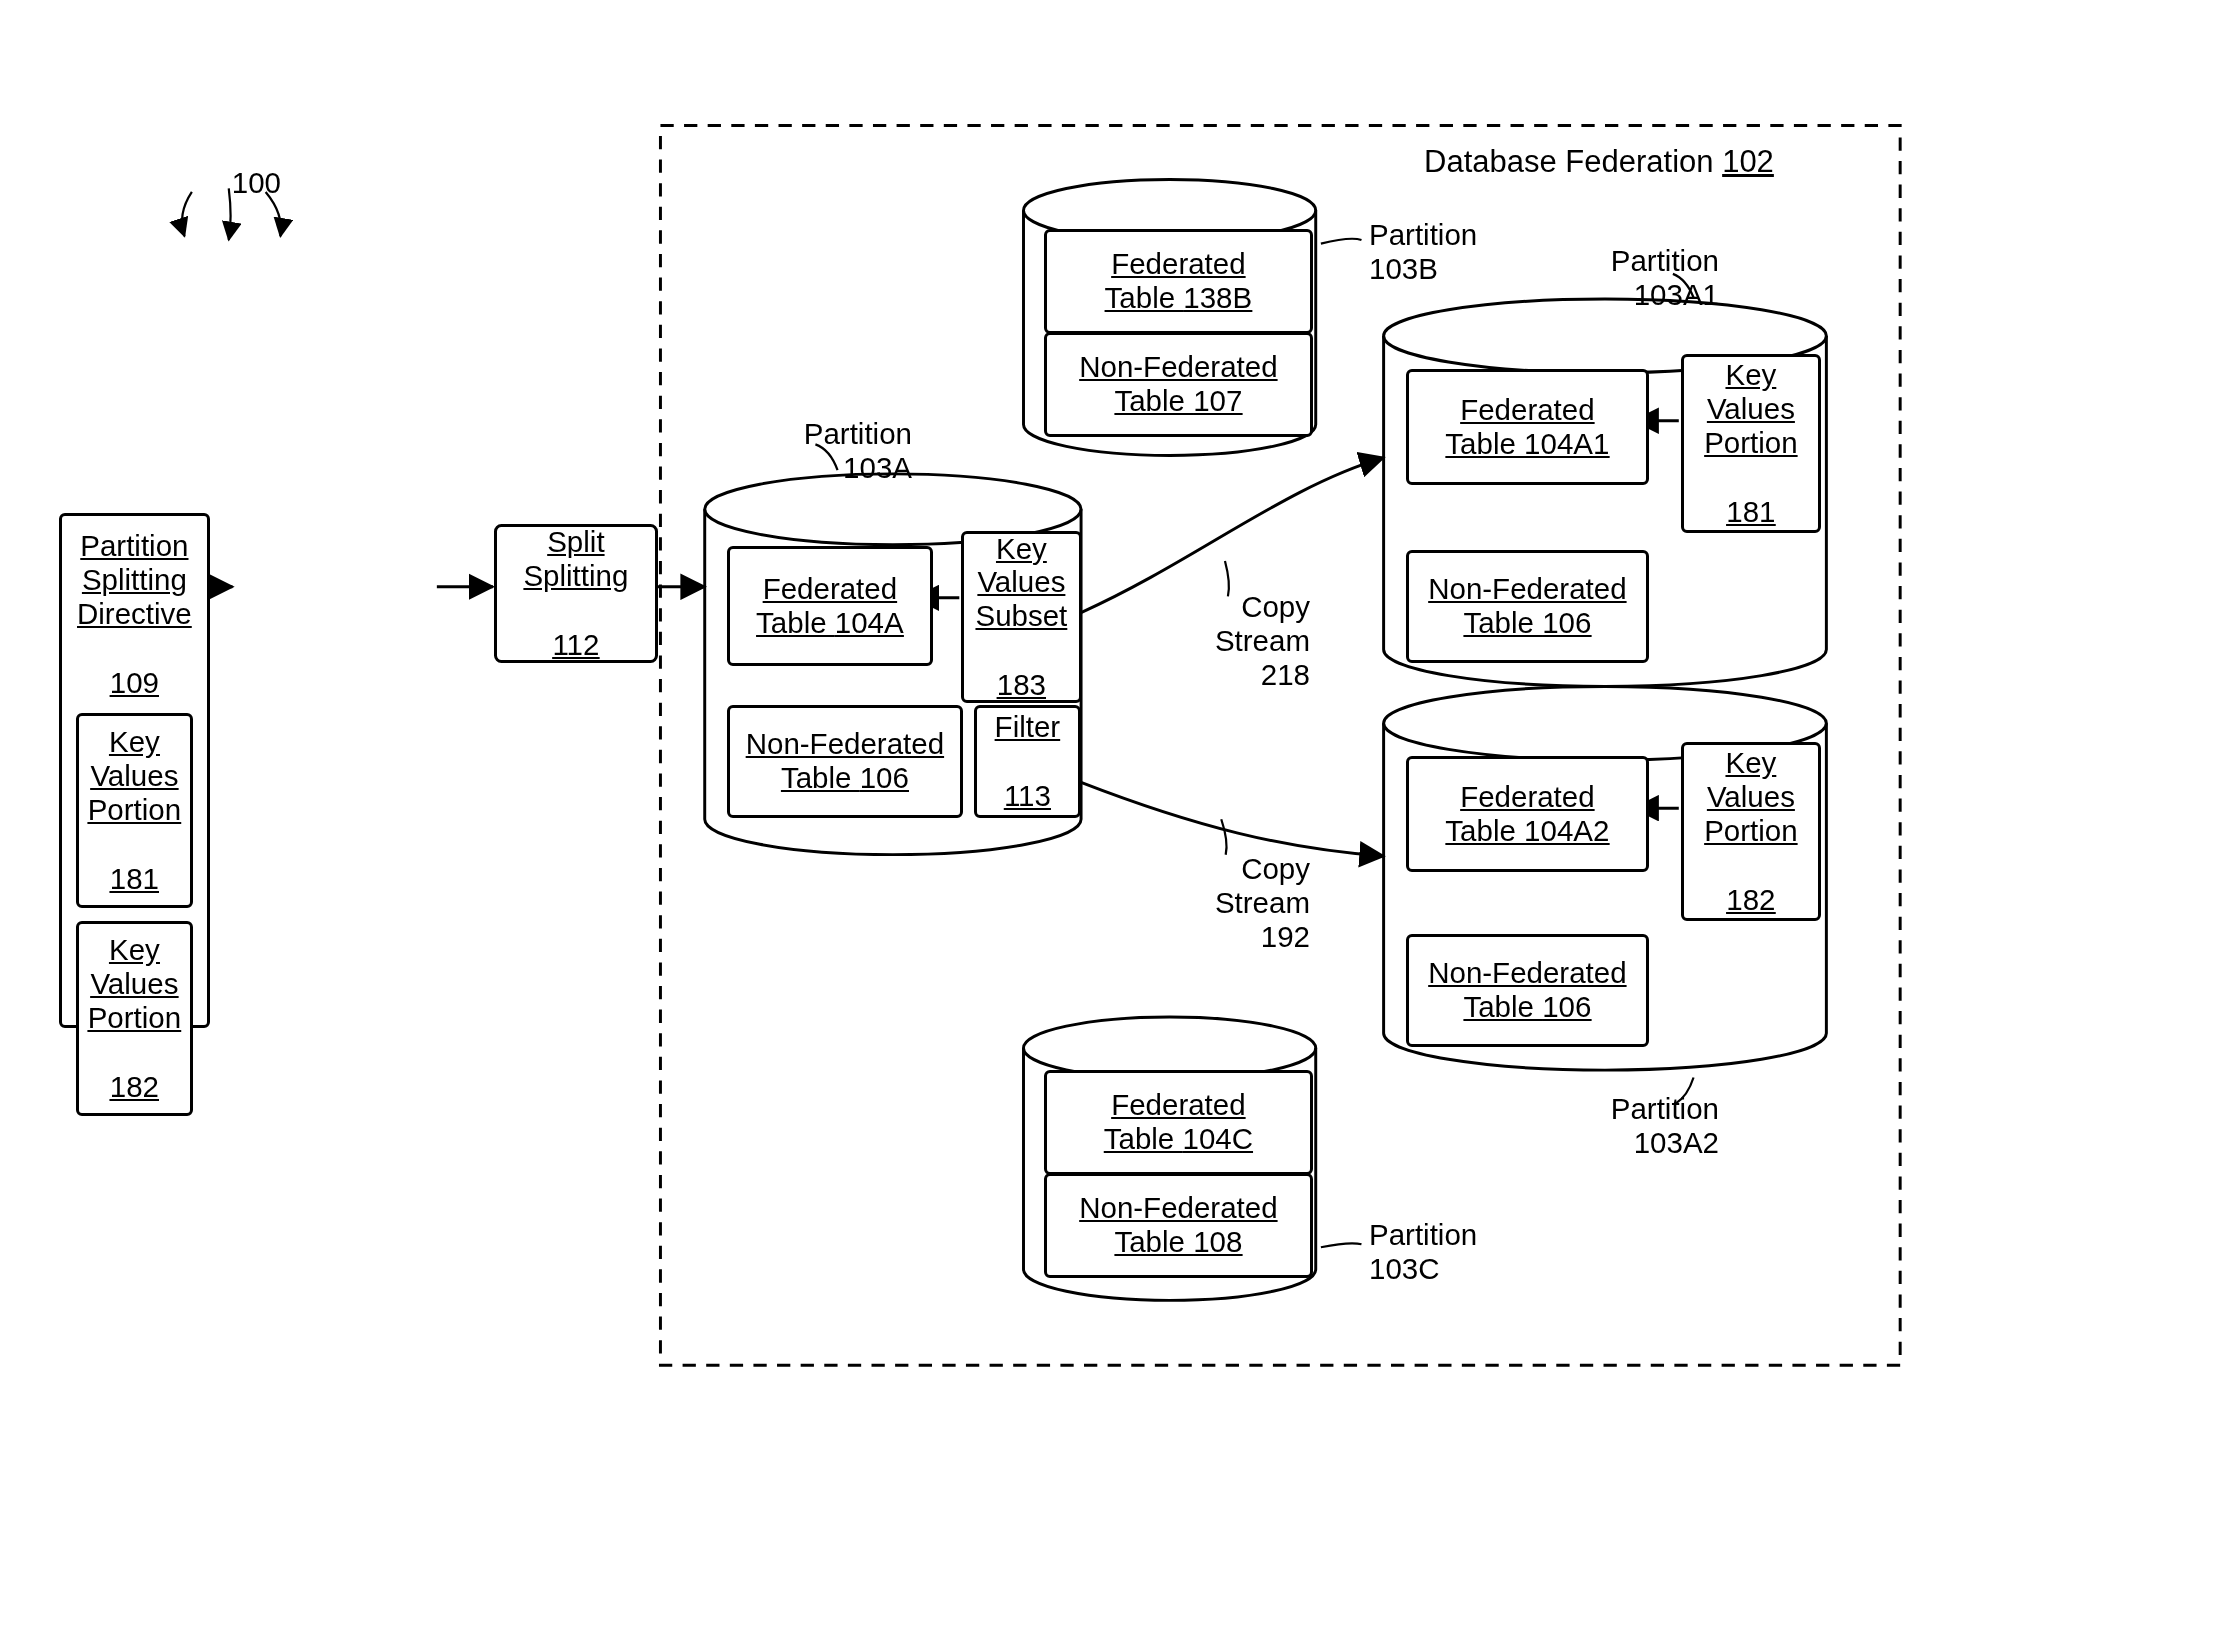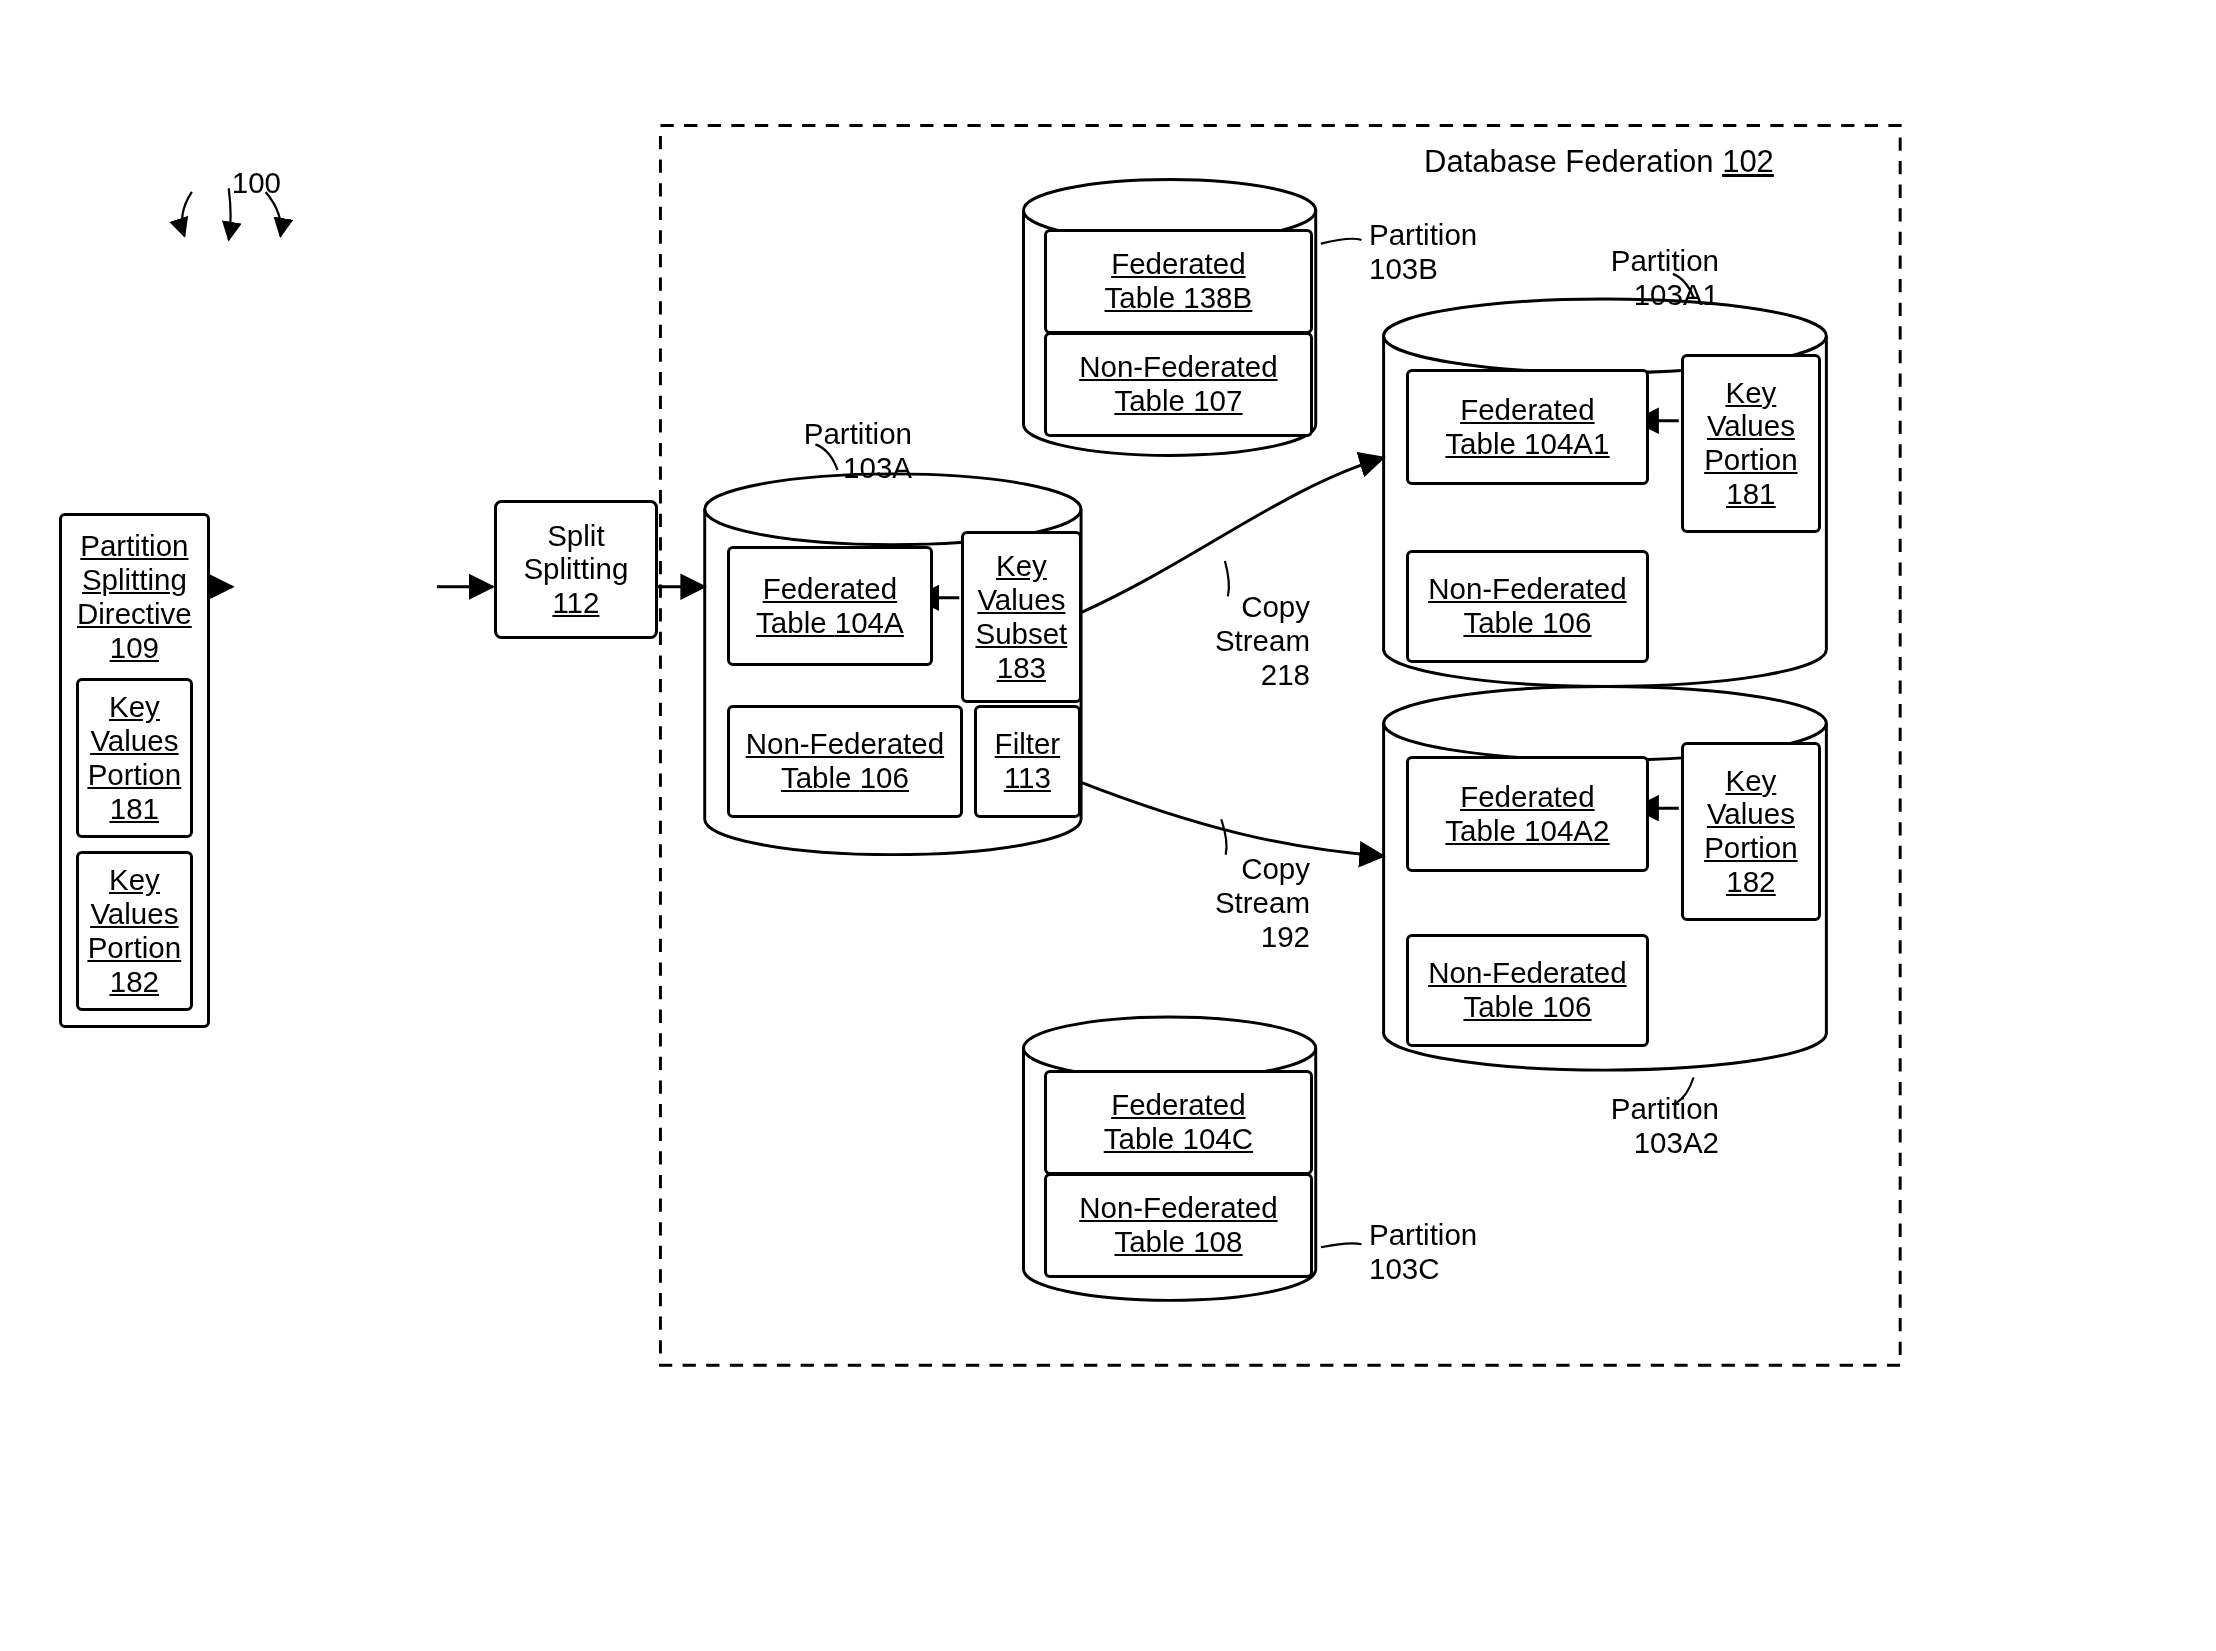--- a/index.html
+++ b/index.html
@@ -24,21 +24,21 @@
     text-align: center;
     display: flex;
     flex-direction: column;
     justify-content: center;
     align-items: center;
     font-size: 29.5px;
     line-height: 1.15;
     padding: 7.4px 5.9px;
   }
   .box span { display: block; }
-  .u { text-decoration: underline; }
+  .u { text-decoration: underline; margin-top: 35px; }
   .label {
     font-size: 29.5px;
     text-align: right;
     line-height: 1.15;
   }
   .federation-title {
     font-size: 31px;
   }
   .doc {
     
@@ -142,21 +142,21 @@
     </div>
     <div class="doc" style="width:100px; margin-top:13.3px;">
       <span>Key</span>
       <span>Values</span>
       <span>Portion</span>
       <span class="u">182</span>
     </div>
   </div>
 
 
-  <div class="abs box" style="left:494px; top:500px; width:146px; height:118px;">
+  <div class="abs box" style="left:494px; top:524px; width:146px; height:118px;text-decoration:underline;">
     <span>Split</span>
     <span>Splitting</span>
     <span class="u">112</span>
   </div>
 
   <div class="abs label" style="left:764px; top:417px; width:148px;">
     <span>Partition</span><br>
     <span>103A</span>
   </div>
 

